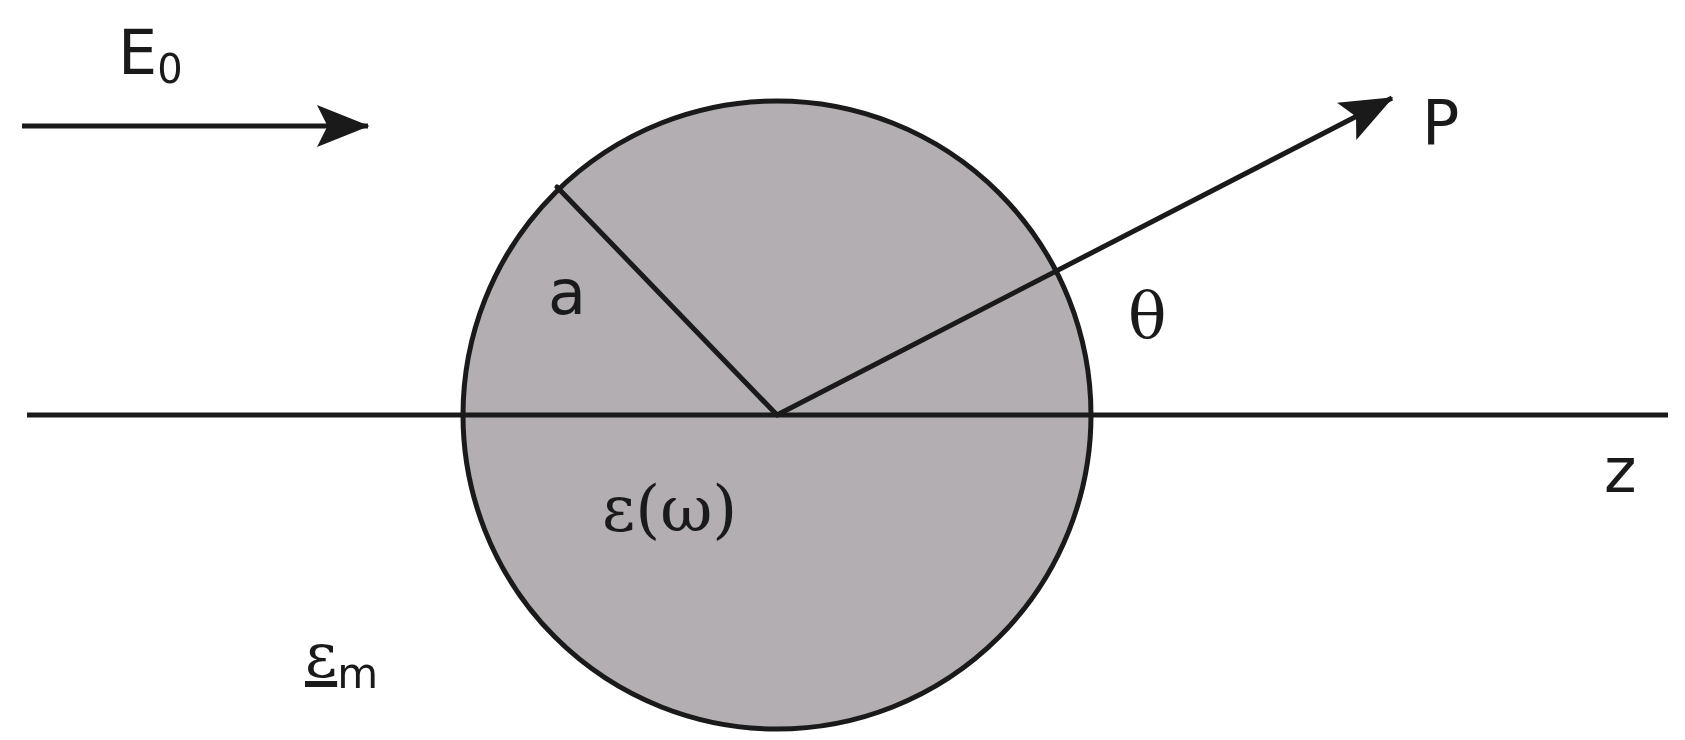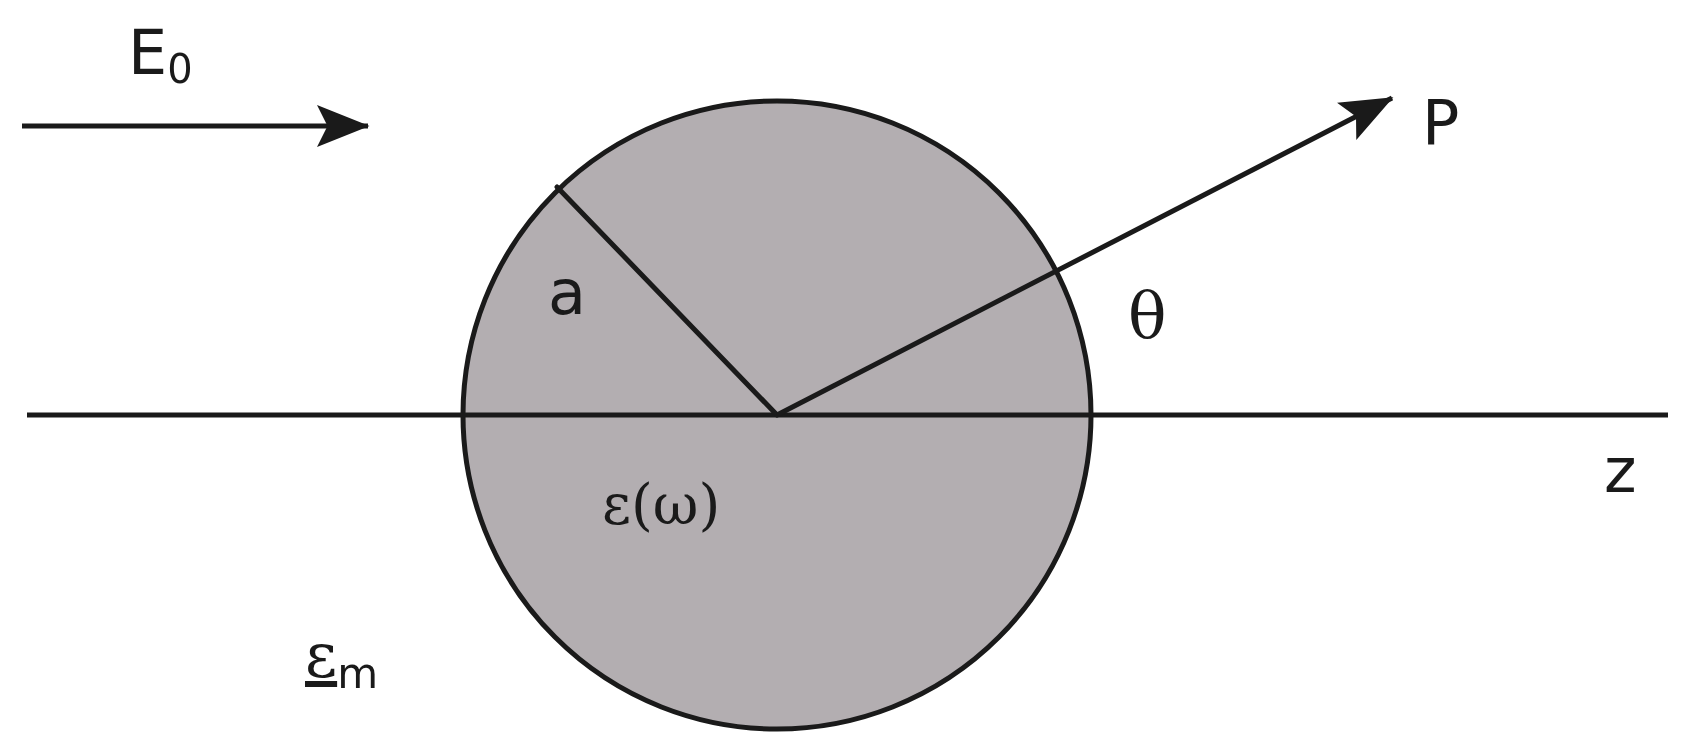--- a/index.html
+++ b/index.html
@@ -31,21 +31,20 @@
     color: #1a1a1a;
     white-space: nowrap;
     line-height: 1;
     user-select: none;
   }
   .label-e0 {
     left: 118px;
     top: 22px;
     font-size: 62px;
     font-family: "DejaVu Sans", "Liberation Sans", sans-serif;
-    margin-left: 10px;
   }
   .label-e0 .sub {
     font-size: 40px;
     vertical-align: -0.22em;
     letter-spacing: 0;
   }
   .label-a {
     left: 548px;
     top: 262px;
     font-size: 62px;
@@ -59,21 +58,21 @@
   }
   .label-theta {
     left: 1128px;
     top: 283px;
     font-size: 64px;
     font-family: "DejaVu Serif", "Liberation Serif", serif;
   }
   .label-eps-omega {
     left: 602px;
     top: 477px;
-    font-size: 56px;
+    font-size: 64px;
     font-family: "DejaVu Serif", "Liberation Serif", serif;
   }
   .label-eps-m {
     left: 305px;
     top: 625px;
     font-size: 62px;
     font-family: "DejaVu Serif", "Liberation Serif", serif;
     text-decoration: underline;
   }
   .label-eps-m .sub {

